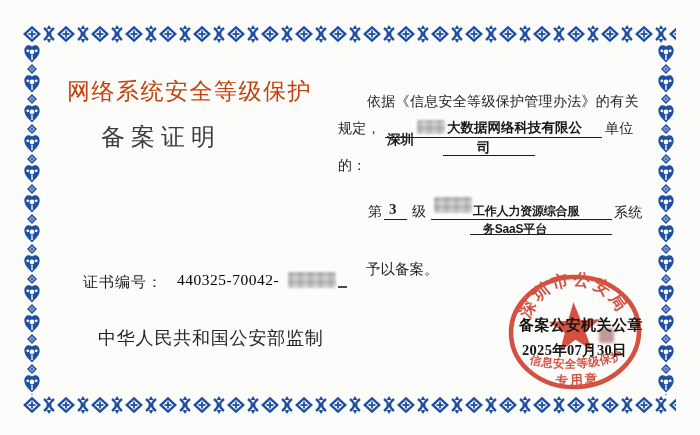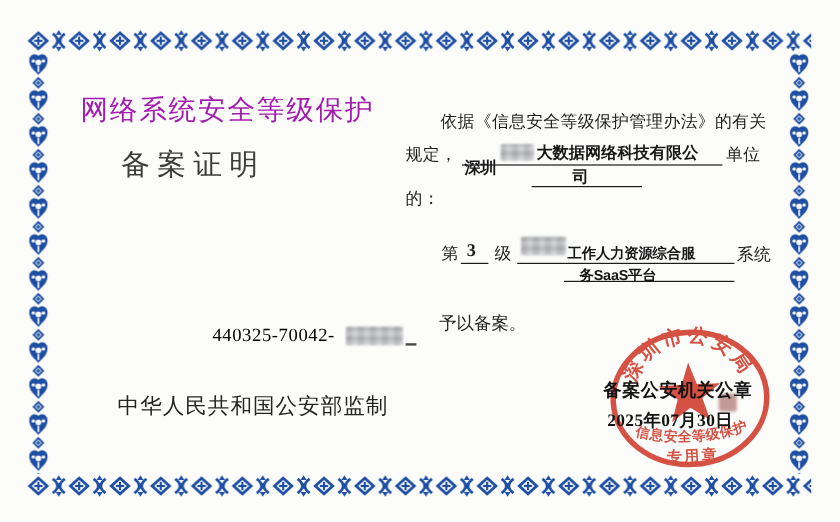--- a/index.html
+++ b/index.html
@@ -1,37 +1,37 @@
 <!DOCTYPE html>
 <html><head>
 <meta charset="utf-8">
 <style>
   html,body{margin:0;padding:0;background:#e9e9e9;}
   #cert{
     position:relative;width:700px;height:435px;background:#fcfcfb;
     overflow:hidden;font-family:"Liberation Serif","DejaVu Serif",serif;color:#1e1e1e;
   }
   .abs{position:absolute;white-space:nowrap;}
-  .title1{font-size:23px;letter-spacing:1.5px;color:#a21caf;}
+  .title1{font-size:23px;letter-spacing:1.5px;color:#c2410c;}
   .title2{font-size:24px;letter-spacing:6px;color:#3c3c3c;}
   .body14{font-size:14px;color:#1d1d1d;letter-spacing:0.3px;}
   .body15{font-size:15px;color:#1d1d1d;letter-spacing:1px;}
   .boldfill{font-family:"Liberation Sans","DejaVu Sans",sans-serif;font-weight:700;color:#171717;}
   .fill14{font-size:13.5px;}
   .fill12{font-size:12px;letter-spacing:-0.2px;}
   .uline{position:absolute;height:1.3px;background:#1b1b1b;}
   .redact{
     position:absolute;border-radius:2px;
     background:
       repeating-linear-gradient(90deg,#bdbfc1 0 5px,#ced0d2 5px 10px),
       repeating-linear-gradient(0deg,rgba(255,255,255,.35) 0 4px,rgba(120,120,120,.18) 4px 8px);
     background-blend-mode:multiply;
     filter:blur(1.1px);
   }
-  .sealtext{font-family:"Liberation Serif","DejaVu Serif",serif;font-weight:700;color:#141414;}
+  .sealtext{font-family:"Liberation Serif","DejaVu Serif",serif;font-weight:700;color:#141414;margin-left:16px;}
   .serialnum{font-size:15.5px;letter-spacing:0.5px;color:#000000;}
   .footer{font-size:18px;letter-spacing:0.8px;color:#242424;}
   .sealblob{position:absolute;background:#7e241b;opacity:.45;filter:blur(1.5px);border-radius:2px;}
   .dash{position:absolute;background:#4a4a4a;}
 </style>
 </head>
 <body>
 
 <div id="cert">
 
@@ -103,20 +103,21 @@
   <div class="abs body14" style="left:412px;top:203px;">级</div>
   <div class="redact" style="left:434px;top:197px;width:38px;height:16px;"></div>
   <div class="abs boldfill fill12" style="left:473px;top:203px;">工作人力资源综合服</div>
   <div class="uline" style="left:431px;top:219px;width:181px;"></div>
   <div class="abs body14" style="left:614px;top:204px;">系统</div>
   <div class="abs boldfill fill12" style="left:483px;top:221px;">务SaaS平台</div>
   <div class="uline" style="left:470px;top:234px;width:142px;"></div>
 
   <div class="abs" style="left:343px;top:260px;font-size:14.5px;margin-left:23px;">予以备案。</div>
 
+  <div class="abs body15" style="left:83px;top:273px;">证书编号：</div>
   <div class="abs serialnum" style="left:177px;top:271px;">440325-70042-</div>
   <div class="redact" style="left:288px;top:272px;width:48px;height:16px;"></div>
   <div class="dash" style="left:338px;top:286px;width:9px;height:1.5px;"></div>
 
   <div class="abs footer" style="left:98px;top:326px;">中华人民共和国公安部监制</div>
 
   <svg width="146" height="126" style="position:absolute;left:503px;top:271px;" xmlns="http://www.w3.org/2000/svg">
     <g opacity="0.88" transform="rotate(-3 72 61)">
       <ellipse cx="72" cy="61" rx="64" ry="55" fill="none" stroke="#cf3a29" stroke-width="4.6"></ellipse>
       <polygon points="62,31 68.3,49.3 87.7,49.7 72.3,61.3 77.9,79.8 62,68.8 46.1,79.8 51.7,61.3 36.3,49.7 55.6,49.3" fill="#cf3a29" transform="translate(10 0)"></polygon>

